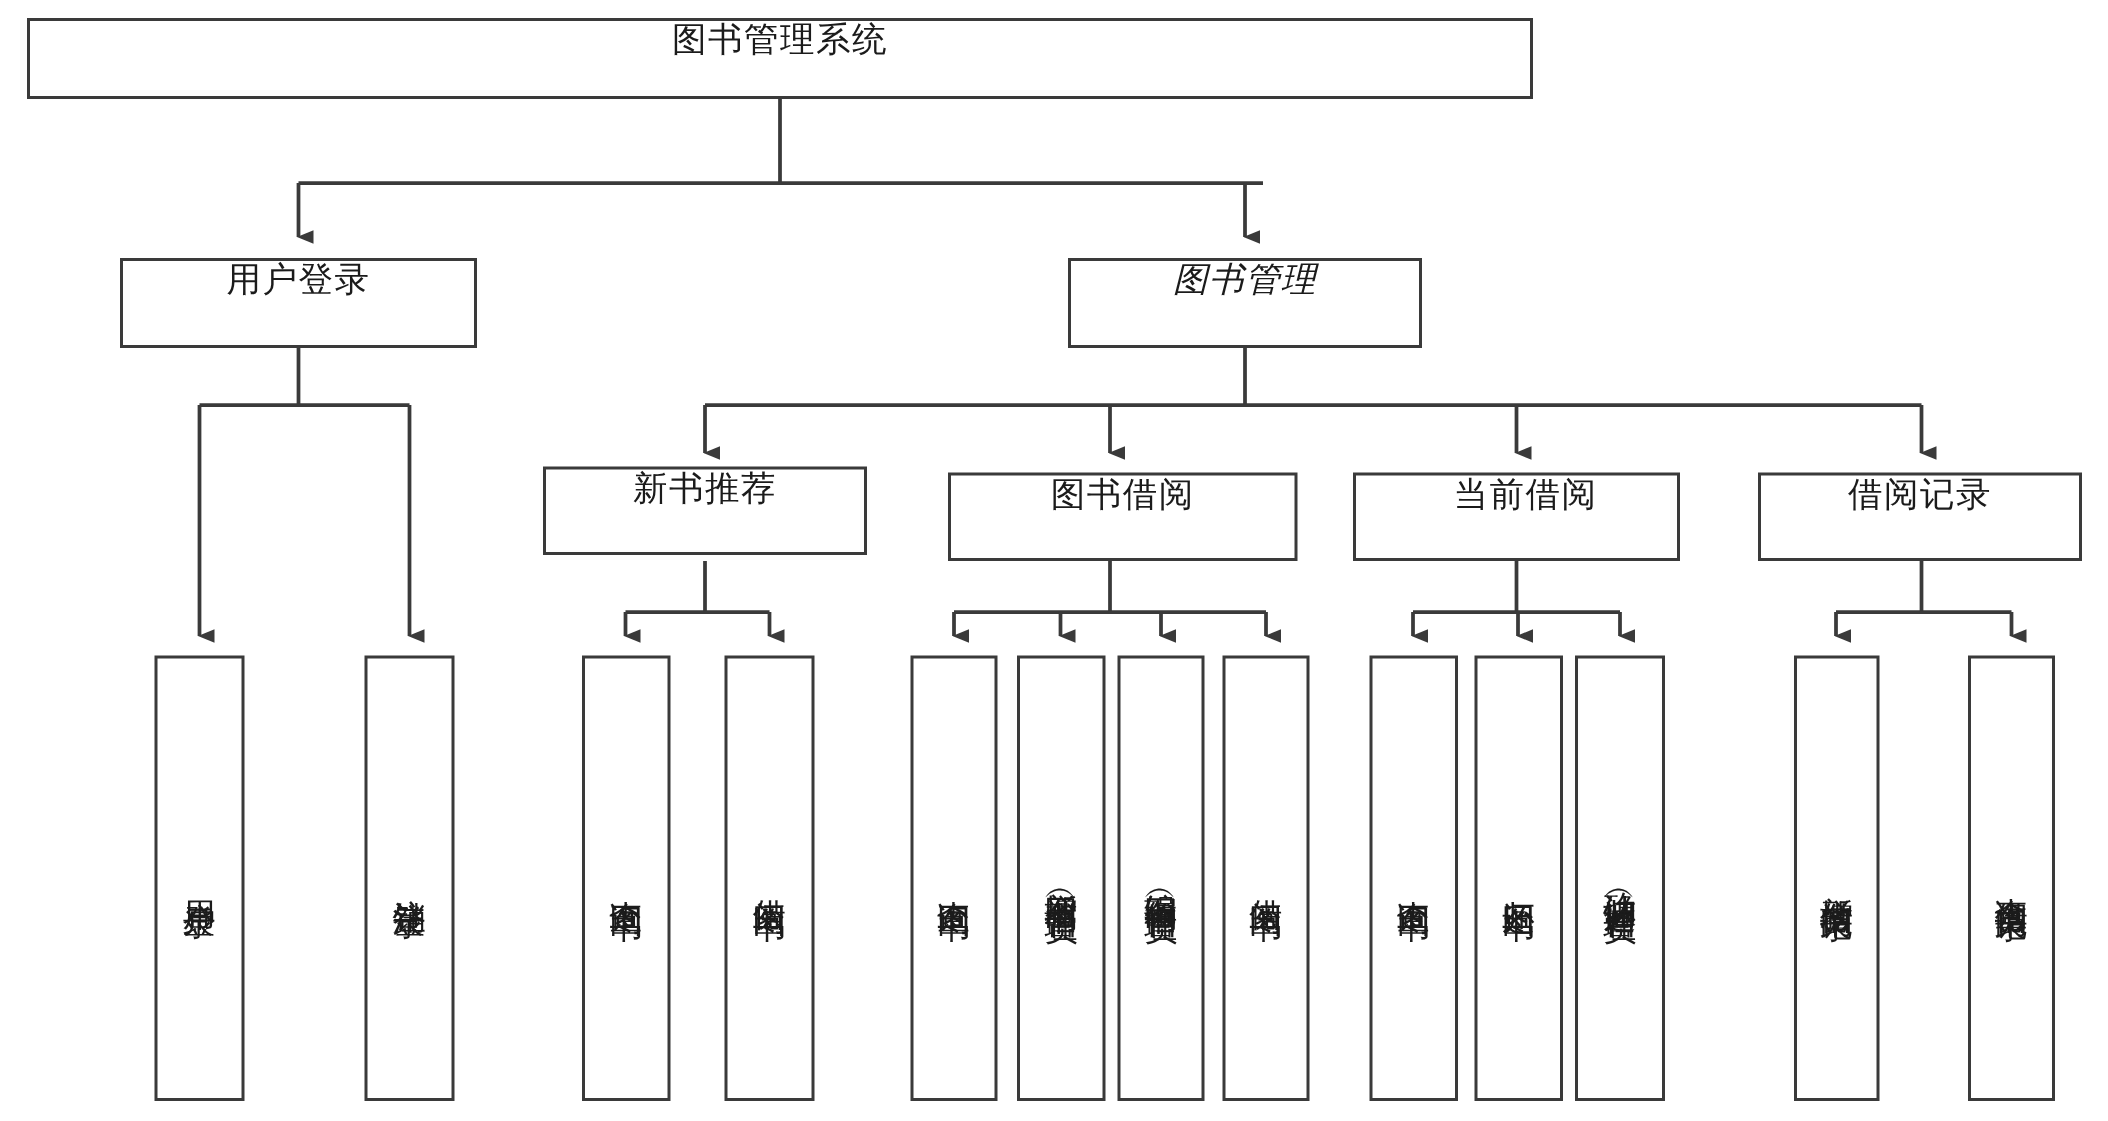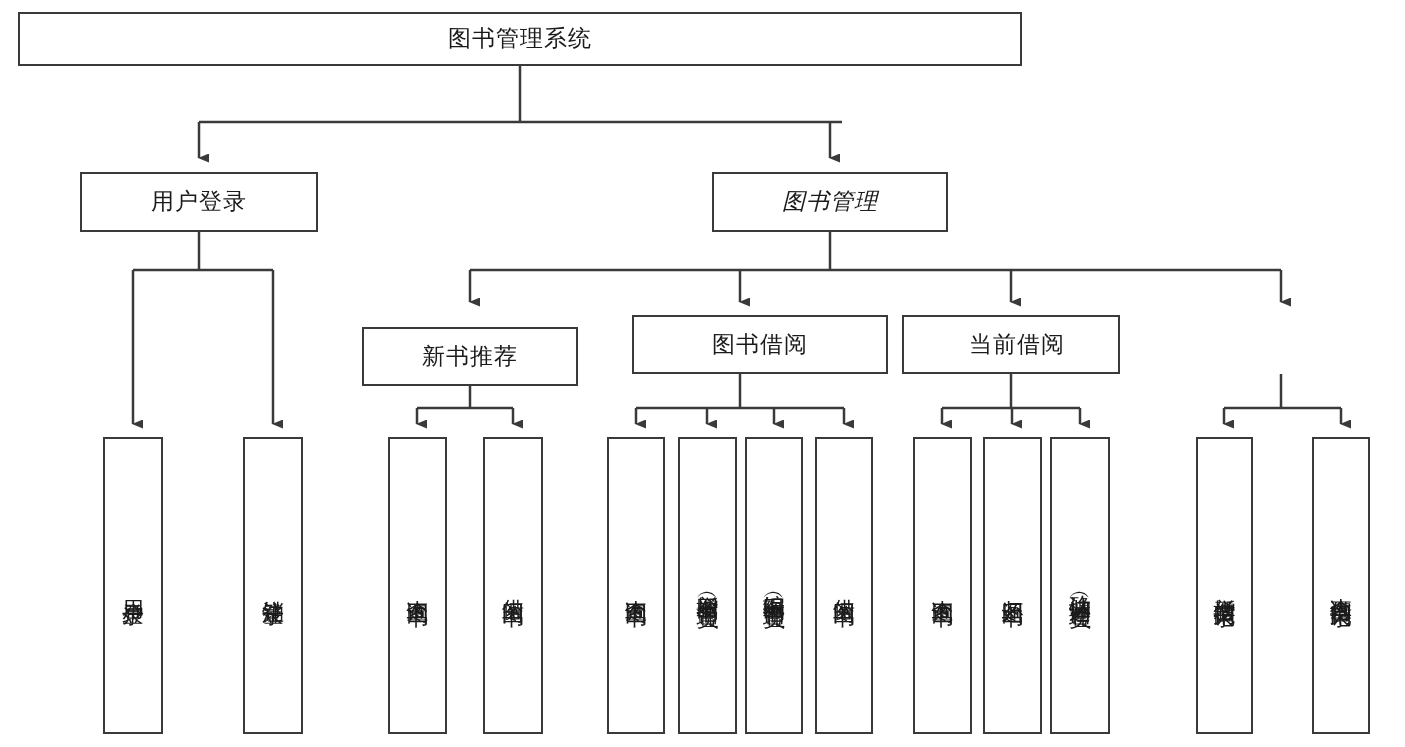--- a/index.html
+++ b/index.html
@@ -23,21 +23,21 @@
     top: 0;
     width: 1405px;
     height: 747px;
   }
   .node {
     position: absolute;
     box-sizing: border-box;
     background: #ffffff;
     border: 2px solid #3a3a3a;
     display: flex;
-    align-items: center;
+    align-items: flex-start;
     justify-content: center;
     color: #1b1b1b;
     z-index: 2;
   }
   .node-h {
     font-size: 23px;
     letter-spacing: 1px;
     line-height: 1.1;
     white-space: nowrap;
   }
@@ -127,28 +127,31 @@
     <span>图书管理系统</span>
   </div>
 
   <div class="node node-h" style="left:80px; top:172px; width:238px; height:60px;">
     <span>用户登录</span>
   </div>
   <div class="node node-h" style="left:712px; top:172px; width:236px; height:60px;font-style:italic;">
     <span>图书管理</span>
   </div>
 
-  <div class="node node-h" style="left:362px; top:327px; width:216px; height:59px;">
+  <div class="node node-h" style="left:362px; top:311px; width:216px; height:59px;">
     <span>新书推荐</span>
   </div>
-  <div class="node node-h" style="left:632px; top:315px; width:256px; height:59px;">
+  <div class="node node-h" style="left:632px; top:315px; width:233px; height:59px;">
     <span>图书借阅</span>
   </div>
   <div class="node node-h" style="left:902px; top:315px; width:218px; height:59px;padding-left:12px;">
     <span>当前借阅</span>
+  </div>
+  <div class="node node-h" style="left:1172px; top:315px; width:216px; height:59px;">
+    <span>借阅记录</span>
   </div>
 
   <div class="node node-v" style="left:103px; top:437px; width:60px; height:297px;">
     <span>用户登录</span>
   </div>
   <div class="node node-v" style="left:243px; top:437px; width:60px; height:297px;">
     <span>注销登录</span>
   </div>
 
   <div class="node node-v" style="left:388px; top:437px; width:59px; height:297px;">

